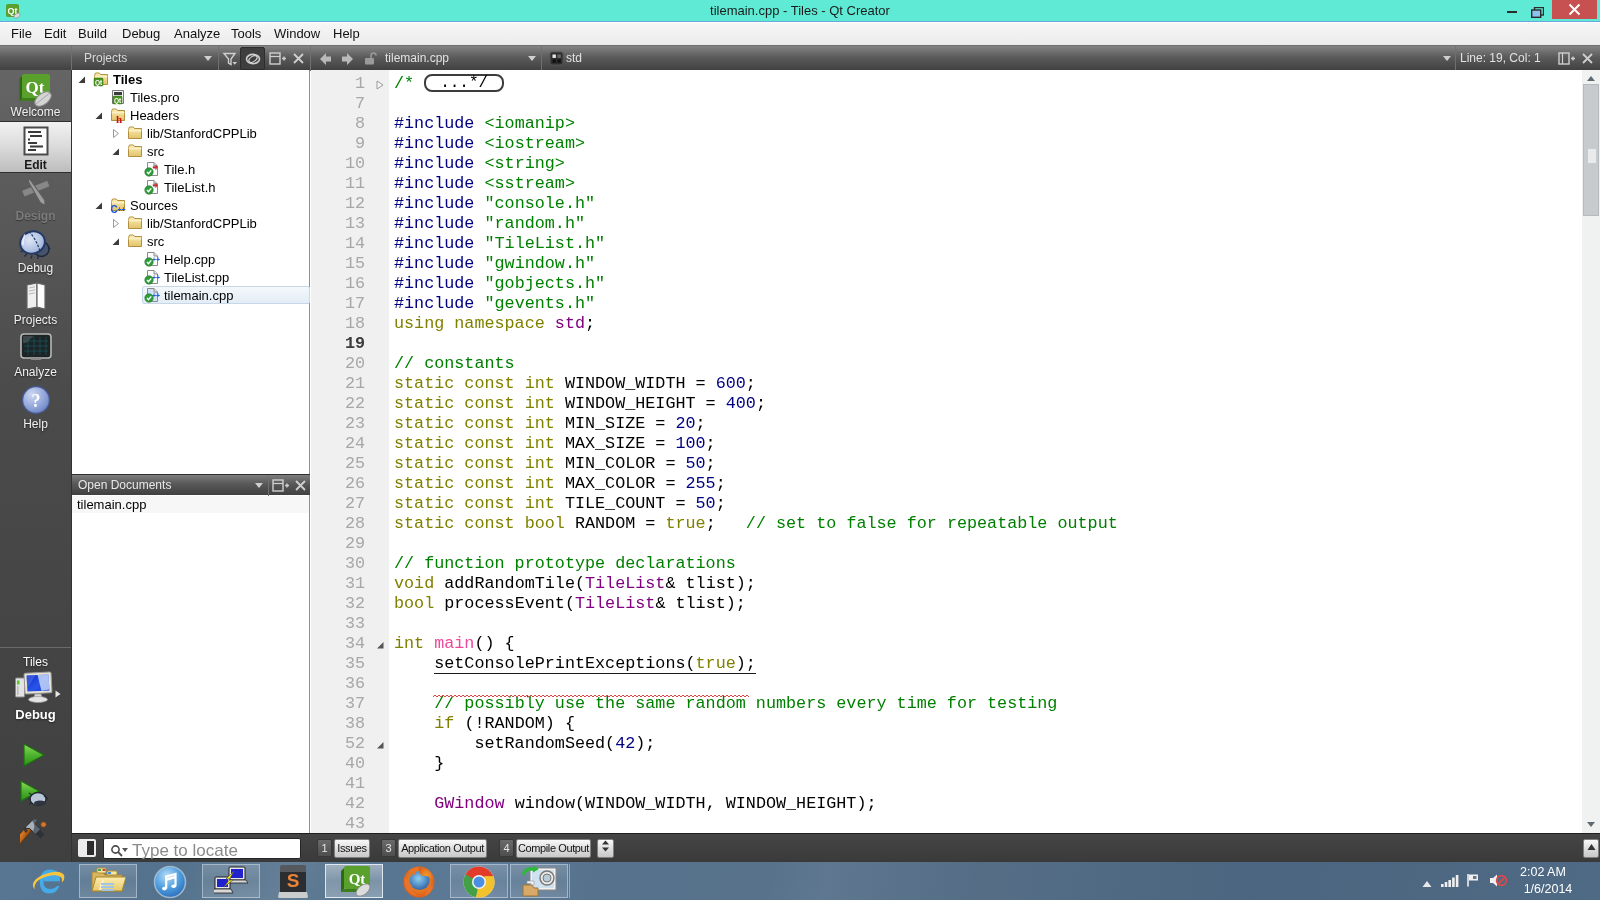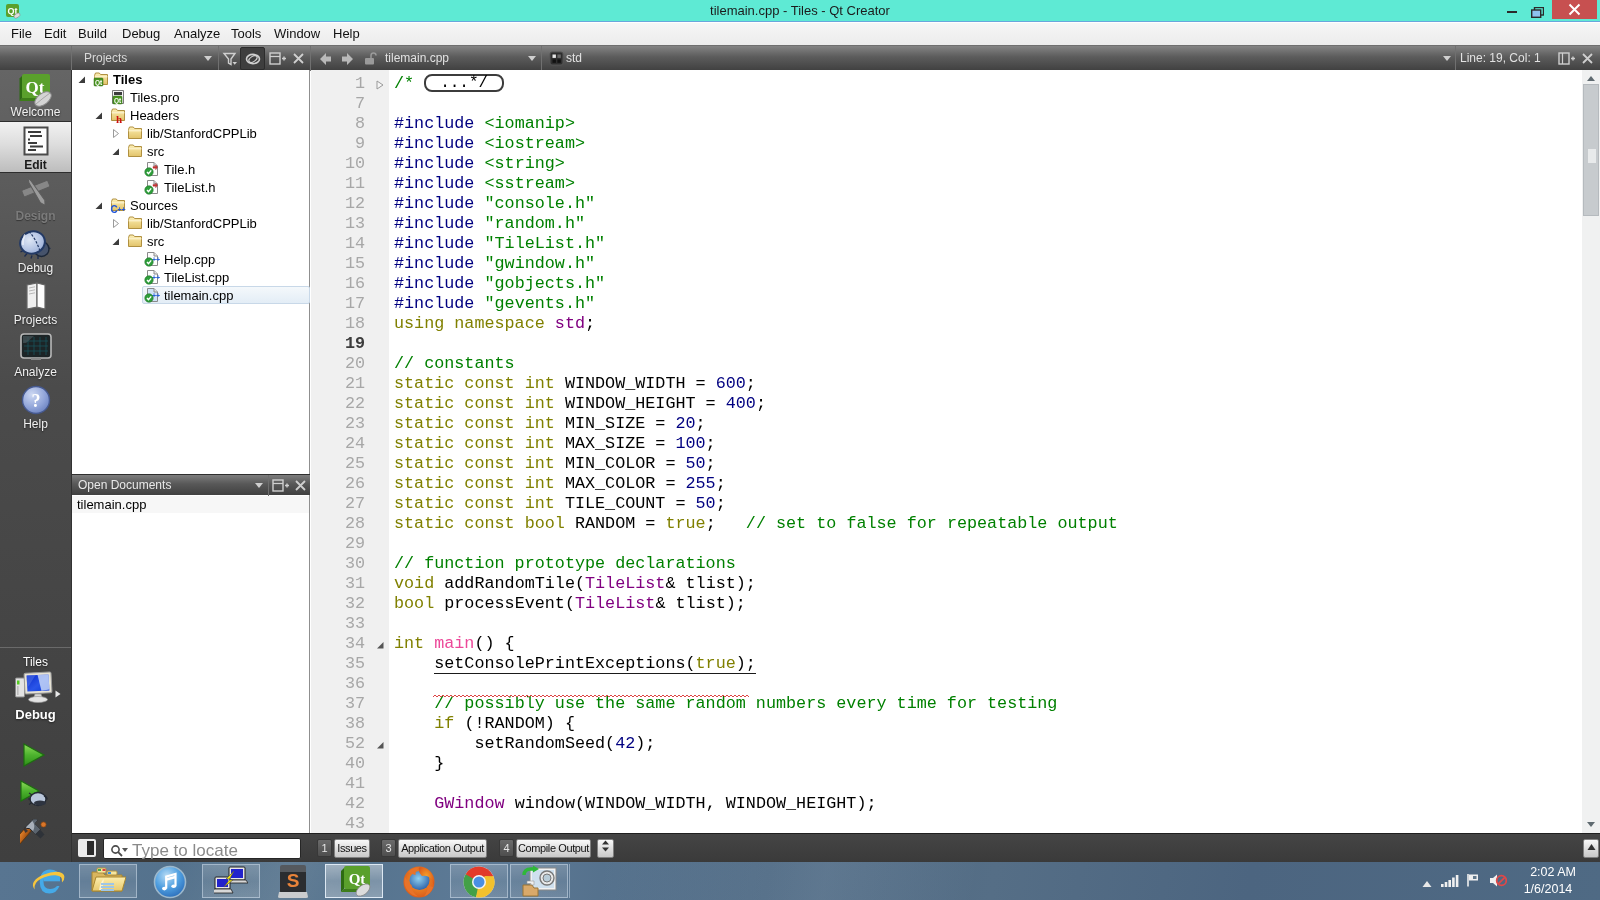--- a/index.html
+++ b/index.html
@@ -767,14 +767,14 @@
     <div style="position:absolute;left:1466px;top:11px"><svg width="14" height="14" viewBox="0 0 14 14" style="">
         <path d="M2 1 L2 13.5" stroke="#f0f0f0" stroke-width="1.6"></path>
         <path d="M3 1.5 L12 1.5 L12 7.5 L3 7.5 Z" fill="#f0f0f0"></path>
         <path d="M7 3 L10.5 3 L10.5 6 L7 6 Z" fill="#62798c"></path>
       </svg></div>
     <div style="position:absolute;left:1489px;top:11px"><svg width="18" height="15" viewBox="0 0 18 15" style="">
         <path d="M1 5 L4 5 L8 1.5 L8 13.5 L4 10 L1 10 Z" fill="#f0f0f0"></path>
         <circle cx="12.5" cy="7.5" r="4.8" fill="none" stroke="#e04848" stroke-width="1.8"></circle>
         <path d="M9.3 10.8 L15.8 4.3" stroke="#e04848" stroke-width="1.8"></path>
       </svg></div>
-    <div style="position:absolute;left:1520px;top:3px;width:56px;text-align:right;color:#fff;font-size:12.5px">2:02 AM</div>
+    <div style="position:absolute;left:1520px;top:3px;width:56px;text-align:left;color:#fff;font-size:12.5px">2:02 AM</div>
     <div style="position:absolute;left:1520px;top:20px;width:56px;text-align:center;color:#fff;font-size:12.5px">1/6/2014</div>
   </div>
 </body></html>

